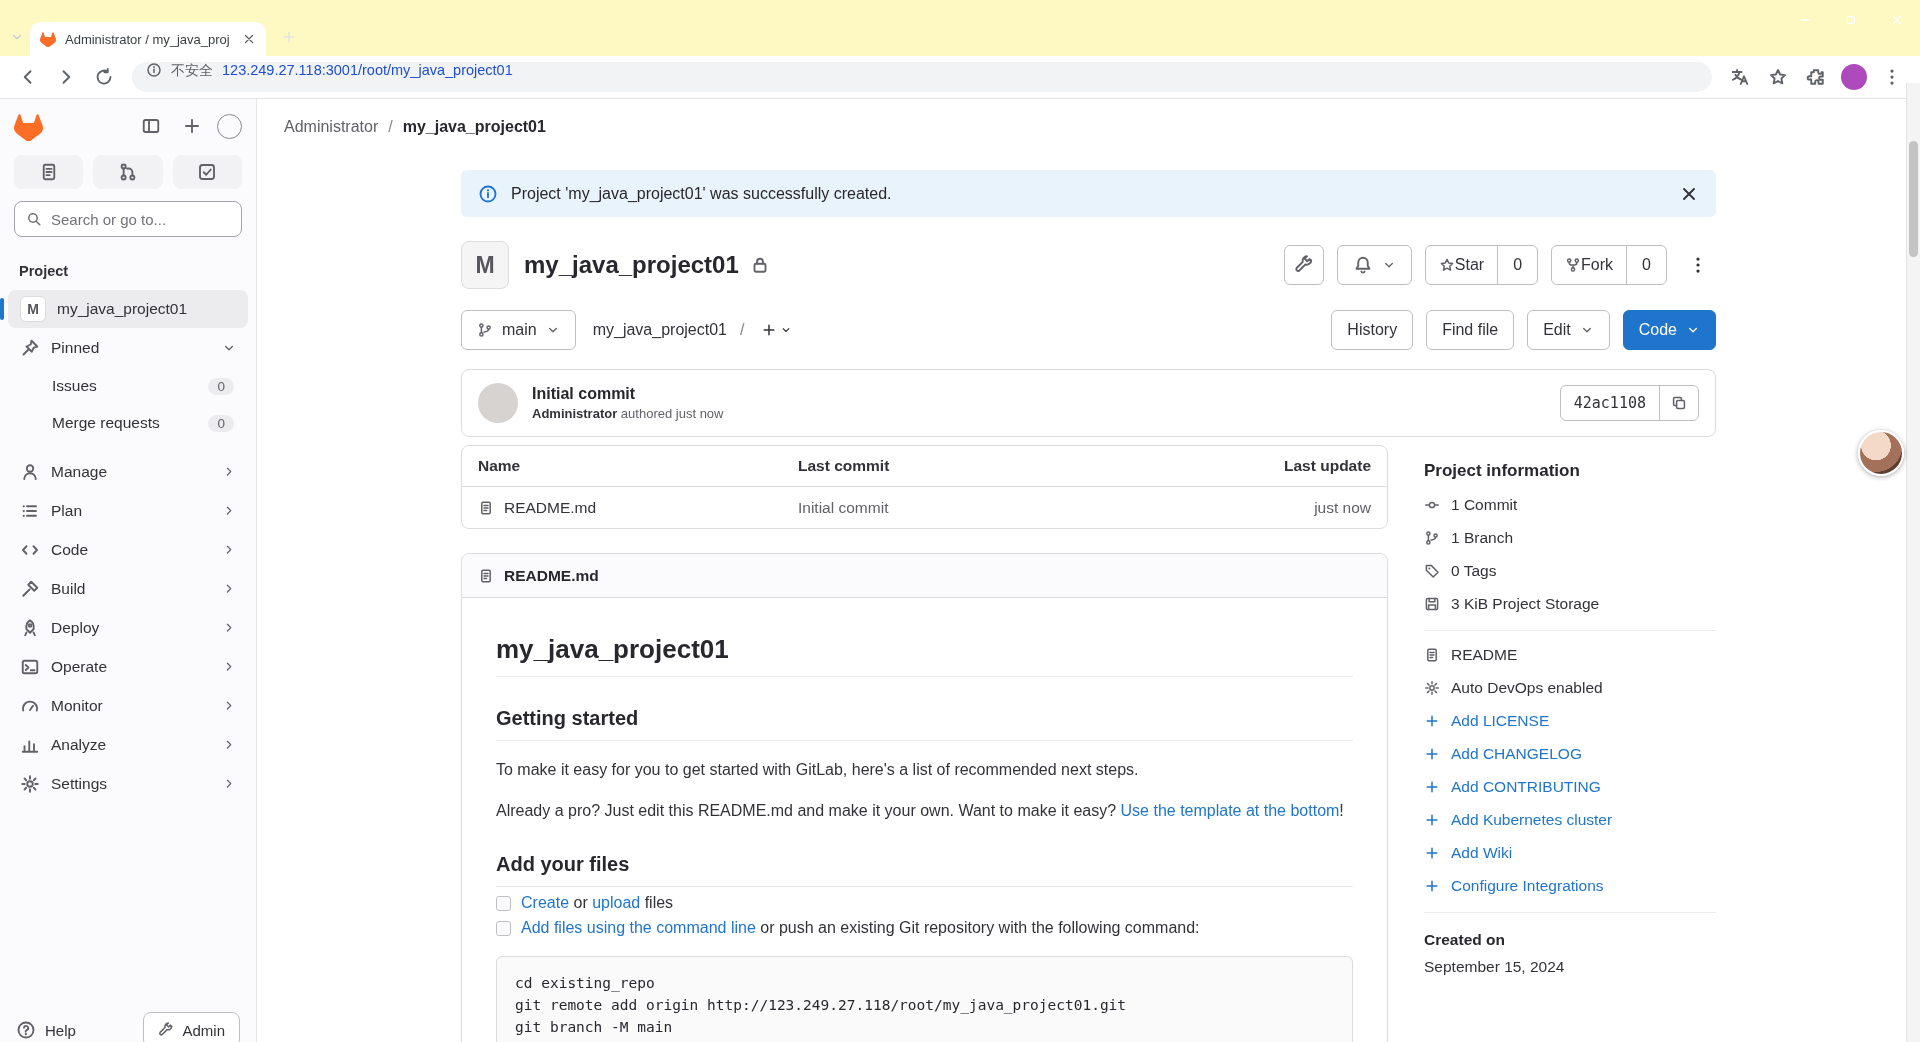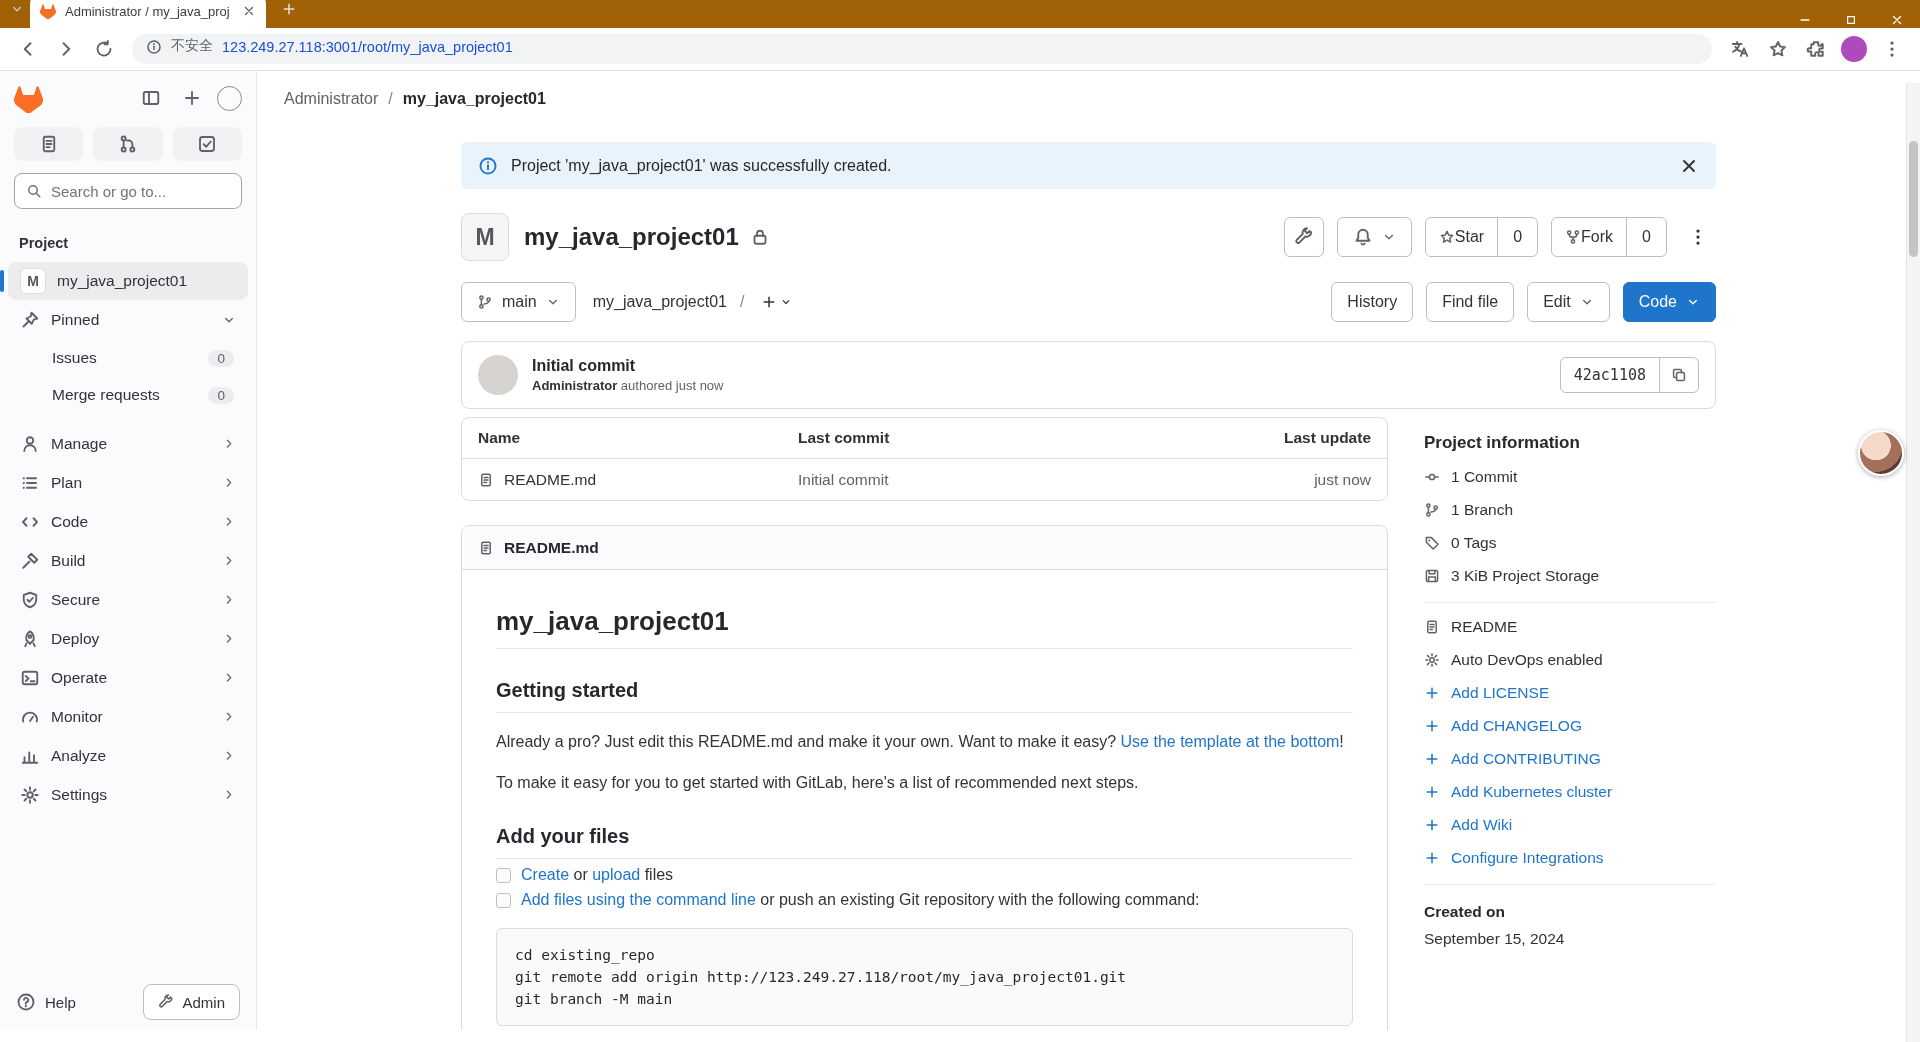--- a/index.html
+++ b/index.html
@@ -6,33 +6,33 @@
 html,body{width:1920px;height:1042px;overflow:hidden;background:#fff;color:#333238;
   font-family:"Liberation Sans",sans-serif}
 button{font-family:inherit;background:none;border:none;cursor:pointer;color:inherit}
 a{text-decoration:none;color:inherit;cursor:pointer}
 .ic{display:inline-flex;width:20px;height:20px;flex:none;align-items:center;justify-content:center}
 .ic svg{width:100%;height:100%}
 .ic16{width:16px;height:16px}.ic14{width:14px;height:14px}.ic12{width:12px;height:12px}
 .spacer{flex:1}
 
 
-.tabstrip{height:28px;background:#a16207;display:flex;align-items:flex-end;position:relative}
+.tabstrip{height:56px;background:#fef9c3;display:flex;align-items:flex-end;position:relative}
 .ts-caret{color:#c7cacd;margin:0 6px 12px 10px}
 .tab{display:flex;align-items:center;gap:9px;background:#fff;color:#3c4043;height:34px;width:236px;
   border-radius:10px 10px 0 0;padding:0 10px;font-size:13px}
 .tab-title{flex:1;white-space:nowrap;overflow:hidden;text-overflow:clip}
 .tab-close{color:#5f6368}
 .newtab{width:30px;height:30px;margin:0 0 4px 8px;border-radius:50%;display:flex;align-items:center;justify-content:center;color:#dfe1e5}
 .wincontrols{position:absolute;right:0;top:0;height:40px;display:flex}
 .winbtn{width:46px;height:100%;display:flex;align-items:center;justify-content:center;color:#fff}
 .toolbar{height:43px;background:#fff;display:flex;align-items:center;padding:0 10px;gap:2px;border-bottom:1px solid #e1e3e6}
 .navbtn{width:36px;height:36px;border-radius:50%;display:flex;align-items:center;justify-content:center;color:#5f6368}
-.omnibox{flex:1;height:30px;background:#f1f3f4;border-radius:15px;display:flex;align-items:flex-end;
-  padding:9px 14px;gap:9px;color:#5f6368;font-size:14px;margin:0 8px;min-width:0}
+.omnibox{flex:1;height:30px;background:#f1f3f4;border-radius:15px;display:flex;align-items:flex-start;
+  padding:0 14px;gap:9px;color:#5f6368;font-size:14px;margin:0 8px;min-width:0}
 .omnibox .url{color:#1d4ed8;font-size:14.5px;white-space:nowrap;overflow:hidden;flex:1}
 .profile-avatar{width:26px;height:26px;border-radius:50%;background:#ad4bbc;margin:0 5px;flex:none}
 
 
 .app{display:flex;height:959px;background:#fff}
 .sidebar{width:257px;background:#fbfafd;border-right:1px solid #e7e7ea;display:flex;flex-direction:column;flex:none}
 .sb-top{display:flex;align-items:center;height:54px;padding:0 14px;gap:9px}
 .tanuki{display:inline-flex}
 .tanuki svg{width:29px;height:29px}
 .sb-iconbtn{width:32px;height:32px;border-radius:8px;display:flex;align-items:center;justify-content:center;color:#626168}
@@ -414,34 +414,20 @@
               </svg>
             </span>
         </div>
         <div class="sb-item">
           <span class="ic">
               <svg viewBox="0 0 16 16" fill="none" stroke="currentColor" stroke-width="1.5" stroke-linecap="round" stroke-linejoin="round">
                 <path d="M2.6 13.4l5-5M6.6 4.6L9 2.2l4.8 4.8-2.4 2.4z"></path>
               </svg>
             </span>
           <span class="sb-item-label">Build</span>
-          <span class="ic ic14 sb-chev">
-              <svg viewBox="0 0 16 16" fill="none" stroke="currentColor" stroke-width="1.5" stroke-linecap="round" stroke-linejoin="round">
-                <path d="M6.2 3.8L10 7.6l-3.8 3.8"></path>
-              </svg>
-            </span>
-        </div>
-        <div class="sb-item">
-          <span class="ic">
-              <svg viewBox="0 0 16 16" fill="none" stroke="currentColor" stroke-width="1.5" stroke-linecap="round" stroke-linejoin="round">
-                <path d="M8 2.2l5 1.8v3.6c0 3.4-2.2 5.2-5 6.2-2.8-1-5-2.8-5-6.2V4z"></path>
-                <path d="M5.9 7.8l1.6 1.6 2.8-3.2"></path>
-              </svg>
-            </span>
-          <span class="sb-item-label">Secure</span>
           <span class="ic ic14 sb-chev">
               <svg viewBox="0 0 16 16" fill="none" stroke="currentColor" stroke-width="1.5" stroke-linecap="round" stroke-linejoin="round">
                 <path d="M6.2 3.8L10 7.6l-3.8 3.8"></path>
               </svg>
             </span>
         </div>
         <div class="sb-item">
           <span class="ic">
               <svg viewBox="0 0 16 16" fill="none" stroke="currentColor" stroke-width="1.5" stroke-linecap="round" stroke-linejoin="round">
                 <path d="M8 1.9c2.3 1.4 3.4 3.8 2.9 6.9l-2.9 3-2.9-3C4.6 5.7 5.7 3.3 8 1.9z"></path>
@@ -742,24 +728,24 @@
                       <svg viewBox="0 0 16 16" fill="none" stroke="currentColor" stroke-width="1.5" stroke-linecap="round" stroke-linejoin="round">
                         <rect x="3.8" y="2.2" width="8.4" height="11.6" rx="1.2"></rect>
                         <path d="M6 5.5h4M6 8h4M6 10.5h2.5"></path>
                       </svg>
                     </span>
                   <span class="readme-filename">README.md</span>
                 </div>
                 <div class="readme-body">
                   <h1 class="md-h1">my_java_project01</h1>
                   <h2 class="md-h2">Getting started</h2>
+                  <p class="md-p">To make it easy for you to get started with GitLab, here's a list of recommended next steps.</p>
                   <p class="md-p">
                     <span>Already a pro? Just edit this README.md and make it your own. Want to make it easy? </span><a class="md-link">Use the template at the bottom</a><span>!</span>
                   </p>
-                  <p class="md-p">To make it easy for you to get started with GitLab, here's a list of recommended next steps.</p>
                   <h2 class="md-h2">Add your files</h2>
                   <ul class="md-tasks">
                     <li>
                       <span class="cb"></span>
                       <span><a class="md-link">Create</a><span> or </span><a class="md-link">upload</a><span> files</span></span>
                     </li>
                     <li>
                       <span class="cb"></span>
                       <span><a class="md-link">Add files using the command line</a><span> or push an existing Git repository with the following command:</span></span>
                     </li>

